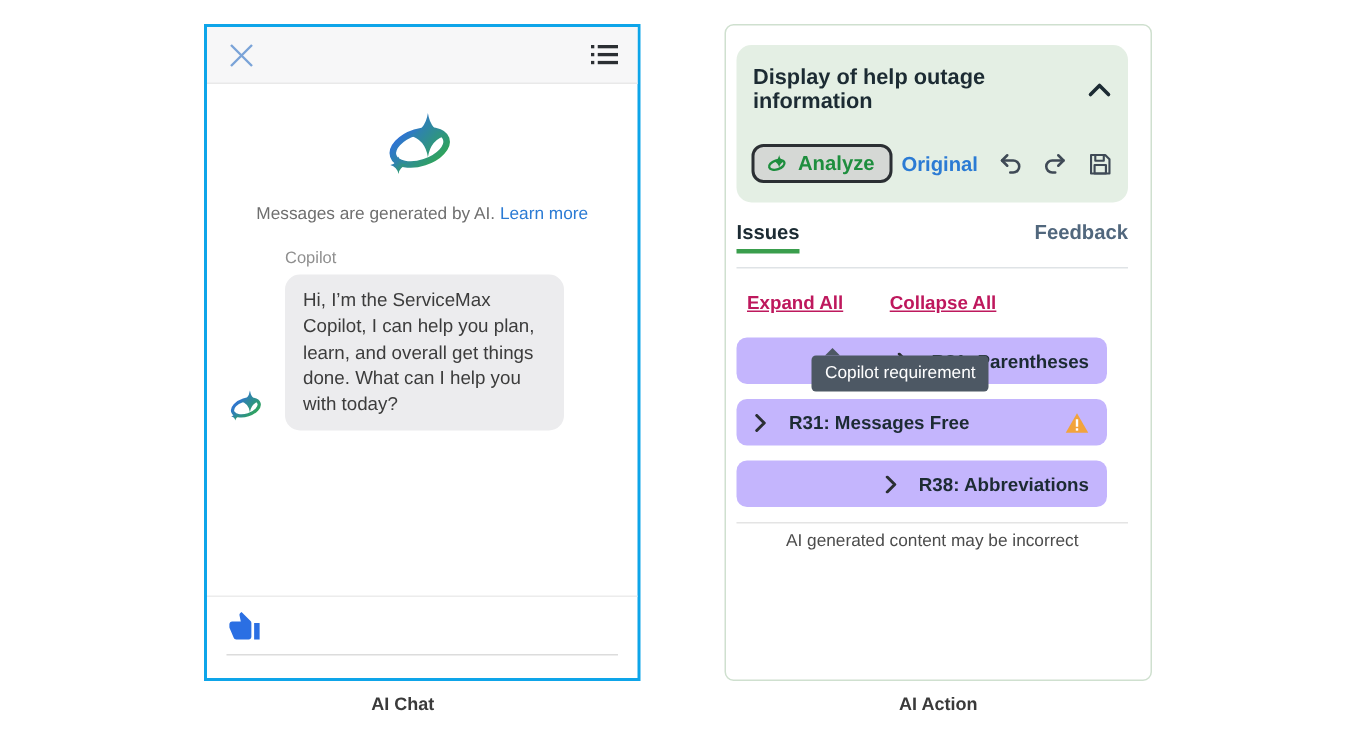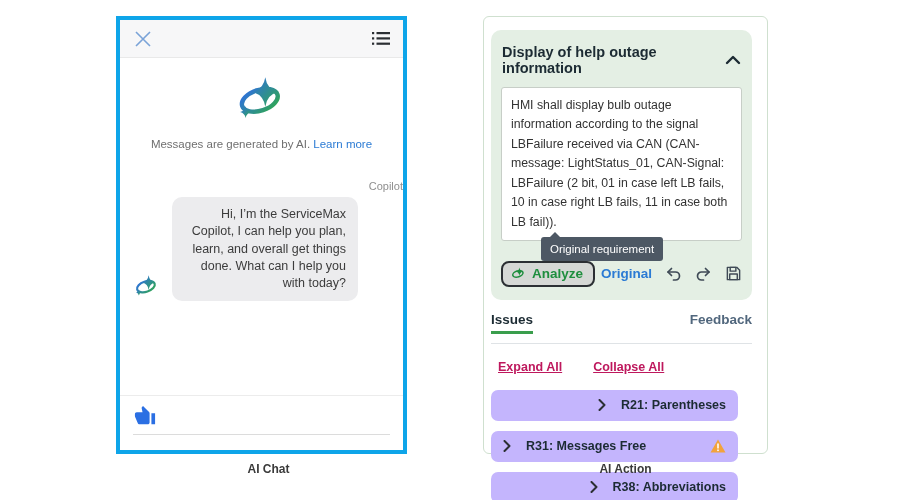--- a/index.html
+++ b/index.html
@@ -1,24 +1,24 @@
 <!DOCTYPE html>
 <html><head>
 <meta charset="utf-8">
 <style>
   * { margin:0; padding:0; box-sizing:border-box; }
   html,body { width:900px; height:500px; background:#ffffff; font-family:"Liberation Sans", sans-serif; position:relative; overflow:hidden; }
 
   
-  .panel-left { position:absolute; left:116px; top:16px; width:291px; height:438px; background:#fff; border:4px solid #0ea5e9; }
+  .panel-left { position:absolute; left:136px; top:16px; width:291px; height:438px; background:#fff; border:2px solid #0ea5e9; }
   .chat-topbar { height:38px; background:#f7f7f8; border-bottom:1px solid #e9e9e9; display:flex; align-items:center; justify-content:space-between; padding:0 13px; }
   .chat-logo-wrap { text-align:center; margin-top:15px; }
   .chat-disclaimer { text-align:center; margin-top:13px; font-size:11.5px; color:#6f6f6f; }
   .chat-disclaimer .link { color:#2b7bd4; cursor:pointer; }
-  .chat-msg-group { position:relative; margin-top:30px; padding-left:52px;text-align:right; }
+  .chat-msg-group { position:relative; margin-top:17px; padding-left:52px; }
   .chat-sender { font-size:11px; color:#8f8f8f; margin-bottom:5px; }
   .chat-bubble { background:#ececee; border-radius:10px; padding:9px 12px; width:186px; font-size:12.5px; line-height:1.38; color:#3c3c3c; }
   .chat-avatar { position:absolute; left:14px; bottom:0px; }
   .chat-footer { position:absolute; left:0; right:0; bottom:0; border-top:1px solid #ececec; padding:9px 13px 0 13px; }
   .composer { display:flex; align-items:center; border-bottom:1px solid #dcdcdc; padding-bottom:7px; margin-bottom:15px; }
   .composer input { flex:1; border:none; outline:none; font-size:13px; color:#3c3c3c; background:transparent; font-family:"Liberation Sans", sans-serif; }
   .composer input::placeholder { color:#b5b5b5; }
   .send-btn { background:none; border:none; cursor:pointer; padding:0; line-height:0; }
 
   .panel-caption { position:absolute; top:462px; text-align:center; font-size:12px; font-weight:bold; color:#3a3a3a; }
@@ -131,21 +131,20 @@
   <div class="req-card">
     <div class="req-header">
       <span class="req-title">Display of help outage information</span>
       <span style="line-height:0;">
         <svg width="16" height="10" viewBox="0 0 16 10">
             <path d="M2 8 L8 2 L14 8" stroke="#1c2b33" stroke-width="2.4" fill="none" stroke-linecap="round" stroke-linejoin="round"></path>
           </svg>
       </span>
     </div>
 
-    <div class="req-textbox">HMI shall display bulb outage information according to the signal LBFailure received via CAN (CAN-message: LightStatus_01, CAN-Signal: LBFailure (2 bit, 01 in case left LB fails, 10 in case right LB fails, 11 in case both LB fail)).</div>
 
     <div class="req-actions">
       <button class="analyze-btn">
         <span style="line-height:0;">
           <svg width="15" height="14" viewBox="0 0 48 44">
             <ellipse cx="22" cy="25" rx="17" ry="9.5" fill="none" stroke="#1e8e3e" stroke-width="5" transform="rotate(-18 22 25)"></ellipse>
             <path d="M27 4 Q28.6 15 38.5 17.5 Q28.6 20 27 31 Q25.4 20 15.5 17.5 Q25.4 15 27 4 Z" fill="#1e8e3e"></path>
           </svg>
         </span>
         <span>Analyze</span>
@@ -168,21 +167,21 @@
       <button class="icon-btn">
         <svg width="17" height="17" viewBox="0 0 18 18" fill="none" stroke="#3f4a56" stroke-width="1.5" stroke-linejoin="round">
           <path d="M2.5 2.5 H12.5 L15.5 5.5 V15.5 H2.5 Z"></path>
           <rect x="5" y="9.5" width="8" height="6"></rect>
           <rect x="5.5" y="2.5" width="6" height="4"></rect>
         </svg>
       </button>
     </div>
   </div>
 
-  <div class="tooltip">Original requirement</div>
+  <div class="tooltip">Copilot requirement</div>
 
   <div class="tabs">
     <span class="tab-issues">Issues</span>
     <span class="tab-feedback">Feedback</span>
   </div>
 
   <div class="bulk-controls">
     <span>Expand All</span>
     <span>Collapse All</span>
   </div>

